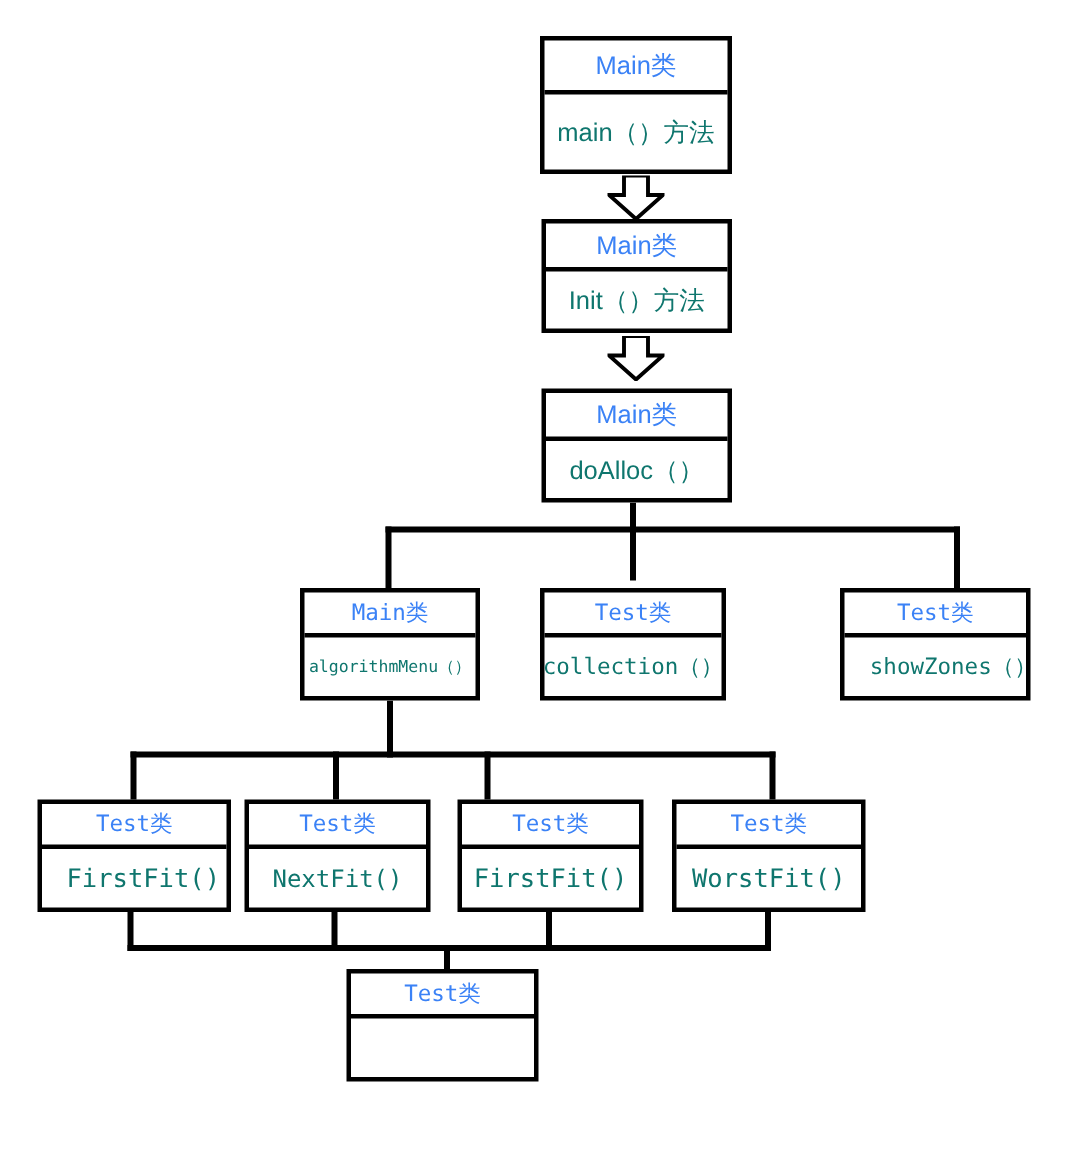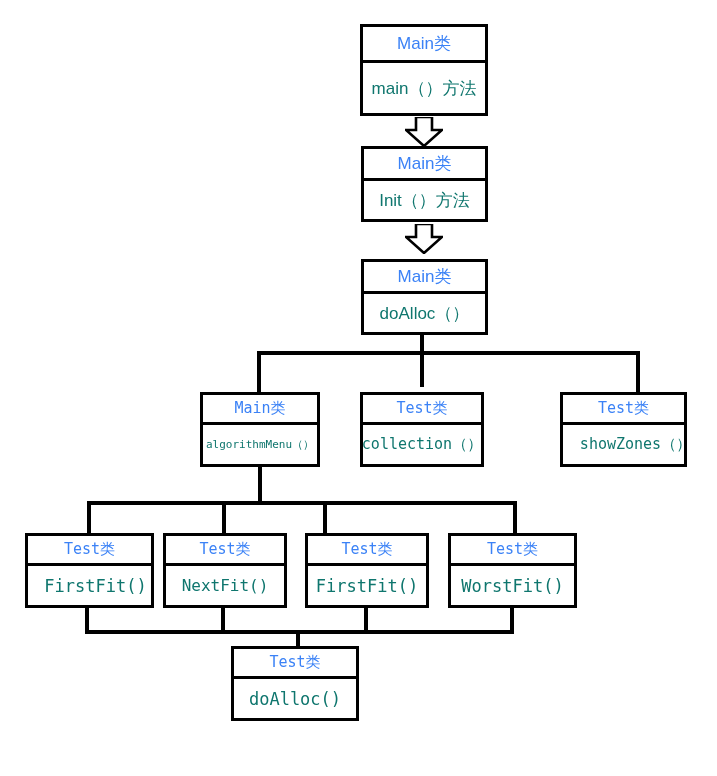--- a/index.html
+++ b/index.html
@@ -163,16 +163,15 @@
   <div class="ln" style="left:221px; top:608px; width:4px; height:26px;"></div>
   <div class="ln" style="left:364px; top:608px; width:4px; height:26px;"></div>
   <div class="ln" style="left:510px; top:608px; width:4px; height:26px;"></div>
 
   <div class="ln" style="left:85px; top:630px; width:429px; height:4px;"></div>
 
   <div class="ln" style="left:296px; top:630px; width:4px; height:18px;"></div>
 
   <div class="node mono" style="left:231px; top:646px; width:128px; height:75px;">
     <div class="hdr" style="height:30px; font-size:15px;">Test类</div>
-    <div class="bdy" style="font-size:17px;">doAlloc()</div>
   </div>
 
 </div>
 
 </body></html>

